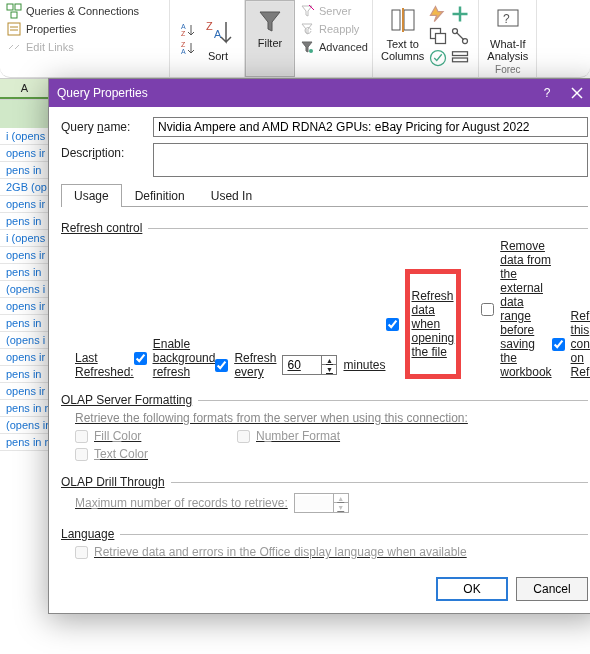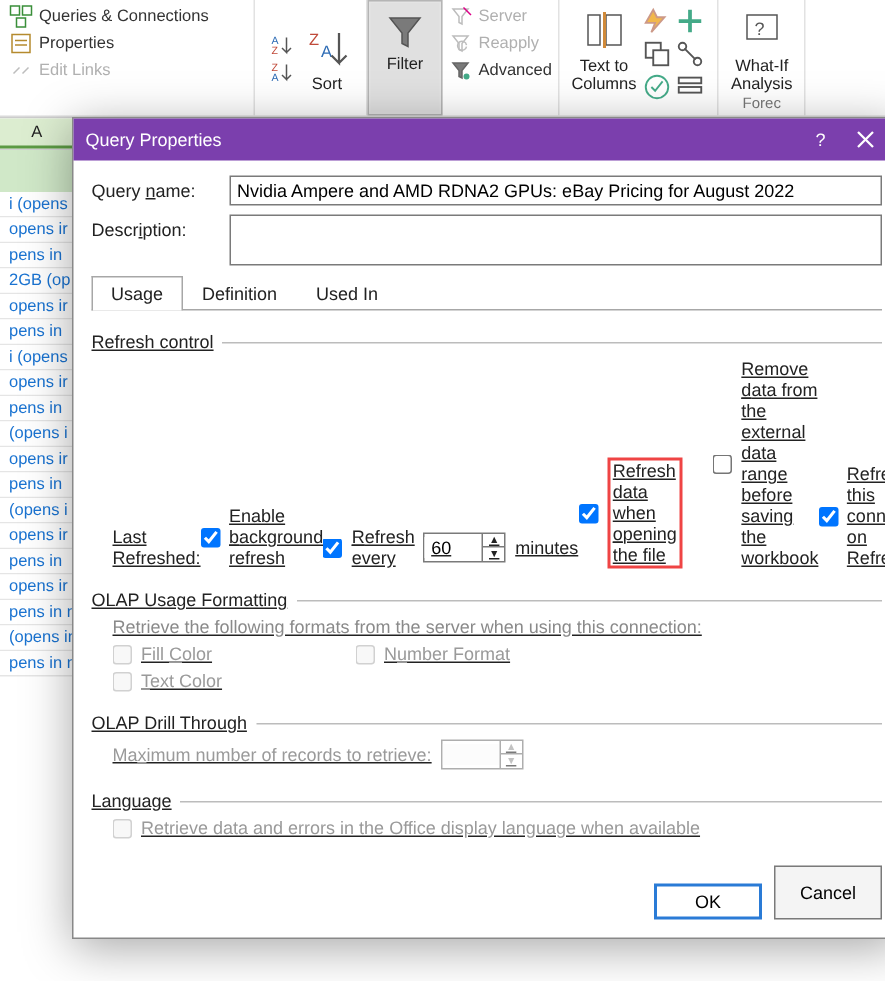--- a/index.html
+++ b/index.html
@@ -1,19 +1,19 @@
 <!DOCTYPE html>
 <html><head>
 <meta charset="utf-8">
 <style>
   * { box-sizing: border-box; font-family: "Segoe UI", Tahoma, sans-serif; }
   body { margin: 0; width: 590px; height: 654px; overflow: hidden; background: #fff; position: relative; font-size: 12px; color: #222; }
 
   
-  .ribbon { display: flex; height: 78px; background: #fff; border-bottom: 1px solid #dadada; }
+  .ribbon { display: flex; height: 78px; background: #fff; border-bottom: 1px solid #dadada; border-radius: 10px; }
   .rib-col { border-right: 1px solid #e2e2e2; padding: 2px 6px 2px 6px; display: flex; flex-direction: column; justify-content: flex-start; font-size: 11px; }
   .rib-small-row { display: flex; align-items: center; gap: 4px; margin: 1px 0; color: #333; }
   .rib-small-row.disabled { color: #b0b0b0; }
   .rib-icon-sm { width: 16px; height: 16px; display: inline-flex; align-items: center; justify-content: center; }
   .rib-icon-sm svg { width: 16px; height: 16px; }
 
   .rib-col.sort { flex-direction: row; align-items: center; gap: 6px; padding: 4px 10px; }
   .sort-stack { display: flex; flex-direction: column; gap: 2px; }
   .sort-lg { display: flex; flex-direction: column; align-items: center; gap: 2px; font-size: 11px; }
   .big-icon { width: 32px; height: 32px; display: flex; align-items: center; justify-content: center; }
@@ -62,28 +62,28 @@
 
   .indent { margin-left: 14px; margin-top: 4px; display: flex; flex-direction: row; gap: 0; align-items: flex-end; }
   .chkrow { display: flex; align-items: center; gap: 6px; }
   .chkrow.disabled { color: #9a9a9a; }
   .chkrow input[type=checkbox] { width: 13px; height: 13px; margin: 0; }
   .spin { display: inline-flex; align-items: center; border: 1px solid #7a7a7a; height: 20px; }
   .spin input { width: 38px; border: none; padding: 0 4px; font: inherit; text-align: left; }
   .spin .arrows { display: flex; flex-direction: column; border-left: 1px solid #7a7a7a; }
   .spin .arrows div { width: 14px; height: 9px; display: flex; align-items: center; justify-content: center; font-size: 7px; line-height: 7px; cursor: pointer; }
   .spin .arrows div:first-child { border-bottom: 1px solid #7a7a7a; }
-  .hl { border: 2px solid #ef4444; padding: 0 2px; display: inline-block; }
+  .hl { border: 5px solid #ef4444; padding: 15px 2px; display: inline-block; }
 
   .fmt-grid { display: grid; grid-template-columns: 150px 150px; gap: 4px 12px; margin-left: 14px; margin-top: 4px; }
   .fmt-note { margin-left: 14px; color: #8a8a8a; margin-top: 4px; }
 
   .btnrow { display: flex; justify-content: flex-end; gap: 8px; margin-top: 18px; }
   .btn { min-width: 72px; padding: 3px 12px; font: inherit; cursor: pointer; border: 1px solid #7a7a7a; background: #f4f4f4; }
-  .btn.primary { border: 2px solid #2a7bd6; background: #fff; margin-top: 12px; }
+  .btn.primary { border: 2px solid #2a7bd6; background: #fff; }
 
   .underline { text-decoration: underline; }
 </style>
 </head>
 <body>
 
 <div class="ribbon">
   <div class="rib-col" style="width:170px">
     <div class="rib-small-row">
       <span class="rib-icon-sm">
@@ -399,21 +399,21 @@
         </div>
         <div class="chkrow">
           <input type="checkbox" style="">
           <span>Enable F<span class="underline">a</span>st Data Load</span>
         </div>
       </div>
     </div>
 
     <div class="groupbox">
       <div class="gb-title-line">
-          <span class="gb-title">OLAP Usage Formatting</span>
+          <span class="gb-title">OLAP Server Formatting</span>
           <span class="line"></span>
         </div>
       <div class="fmt-note">Retrieve the following formats from the server when using this connection:</div>
       <div class="fmt-grid">
         <div class="chkrow disabled">
             <input type="checkbox" disabled="" style="">
             <span>Fill <span class="underline">C</span>olor</span>
           </div>
         <div class="chkrow disabled">
             <input type="checkbox" disabled="" style="">

